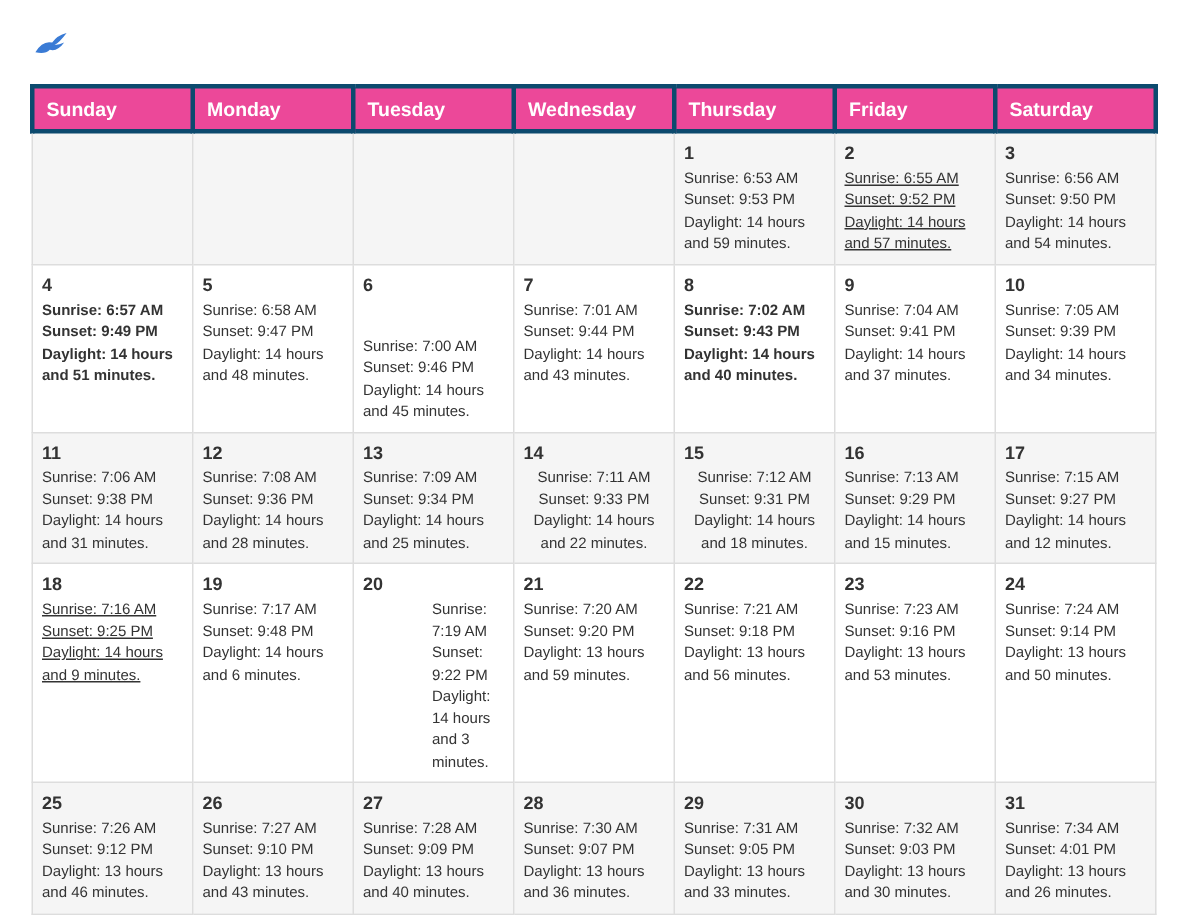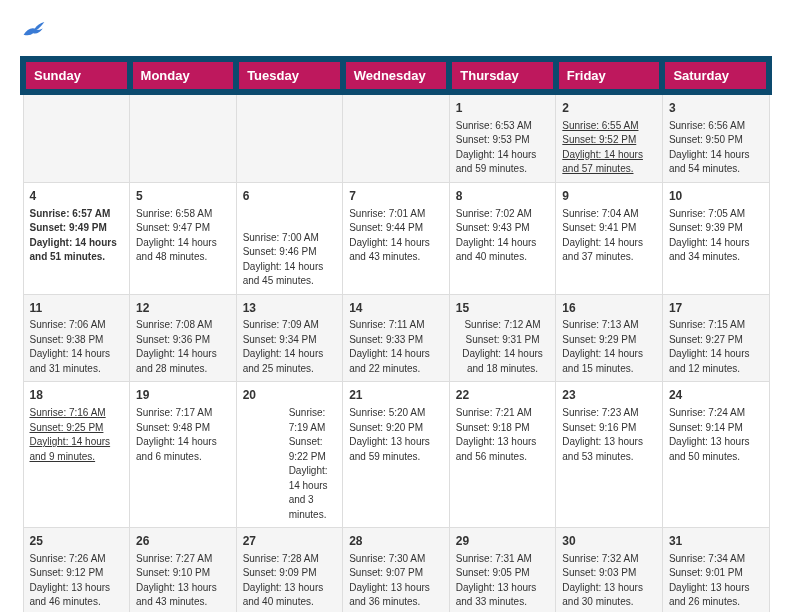--- a/index.html
+++ b/index.html
@@ -48,27 +48,27 @@
     }
     .location {
       font-size: 16px;
       color: #444;
     }
     .calendar {
       width: 100%;
       border-collapse: collapse;
     }
     .calendar th {
-      background-color: #be185d;
+      background-color: #ec4899;
       color: #fff;
       padding: 6px 8px;
       text-align: left;
       font-size: 13px;
       font-weight: bold;
-      border: 6px solid #0c4a6e;
+      border: 3px solid #0c4a6e;
     }
     .calendar td {
       vertical-align: top;
       padding: 5px 6px;
       font-size: 10.5px;
       color: #333;
       border: 1px solid #ddd;
       width: calc(100% / 7);
       min-height: 80px;
       line-height: 1.4;
@@ -193,21 +193,21 @@
         </td>
         <td>
           <span class="day-number">7</span>
           <div class="day-info" style="white-space: pre-line;">Sunrise: 7:01 AM
 Sunset: 9:44 PM
 Daylight: 14 hours
 and 43 minutes.</div>
         </td>
         <td>
           <span class="day-number">8</span>
-          <div class="day-info" style="white-space: pre-line;">Sunrise: 7:02 AM
+          <div class="day-info" style="white-space: pre-line; font-weight: bold;">Sunrise: 7:02 AM
 Sunset: 9:43 PM
 Daylight: 14 hours
 and 40 minutes.</div>
         </td>
         <td>
           <span class="day-number">9</span>
           <div class="day-info" style="white-space: pre-line;">Sunrise: 7:04 AM
 Sunset: 9:41 PM
 Daylight: 14 hours
 and 37 minutes.</div>
@@ -237,21 +237,21 @@
         </td>
         <td>
           <span class="day-number">13</span>
           <div class="day-info" style="white-space: pre-line;">Sunrise: 7:09 AM
 Sunset: 9:34 PM
 Daylight: 14 hours
 and 25 minutes.</div>
         </td>
         <td>
           <span class="day-number">14</span>
-          <div class="day-info" style="white-space: pre-line;">Sunrise: 7:11 AM
+          <div class="day-info" style="white-space: pre-line; text-align: center;">Sunrise: 7:11 AM
 Sunset: 9:33 PM
 Daylight: 14 hours
 and 22 minutes.</div>
         </td>
         <td>
           <span class="day-number">15</span>
           <div class="day-info" style="white-space: pre-line; text-align: center;">Sunrise: 7:12 AM
 Sunset: 9:31 PM
 Daylight: 14 hours
 and 18 minutes.</div>
@@ -288,21 +288,21 @@
         </td>
         <td>
           <span class="day-number">20</span>
           <div class="day-info" style="white-space: pre-line; margin-left: 46px;">Sunrise: 7:19 AM
 Sunset: 9:22 PM
 Daylight: 14 hours
 and 3 minutes.</div>
         </td>
         <td>
           <span class="day-number">21</span>
-          <div class="day-info" style="white-space: pre-line;">Sunrise: 5:20 AM
+          <div class="day-info" style="white-space: pre-line;">Sunrise: 7:20 AM
 Sunset: 9:20 PM
 Daylight: 13 hours
 and 59 minutes.</div>
         </td>
         <td>
           <span class="day-number">22</span>
           <div class="day-info" style="white-space: pre-line;">Sunrise: 7:21 AM
 Sunset: 9:18 PM
 Daylight: 13 hours
 and 56 minutes.</div>
@@ -361,21 +361,21 @@
         <td>
           <span class="day-number">30</span>
           <div class="day-info" style="white-space: pre-line;">Sunrise: 7:32 AM
 Sunset: 9:03 PM
 Daylight: 13 hours
 and 30 minutes.</div>
         </td>
         <td>
           <span class="day-number">31</span>
           <div class="day-info" style="white-space: pre-line;">Sunrise: 7:34 AM
-Sunset: 9:01 PM
+Sunset: 4:01 PM
 Daylight: 13 hours
 and 26 minutes.</div>
         </td>
       </tr>
     </tbody>
 </table>
 
 <div class="footer">
   <div class="footer-box"></div>
   <span></span>

